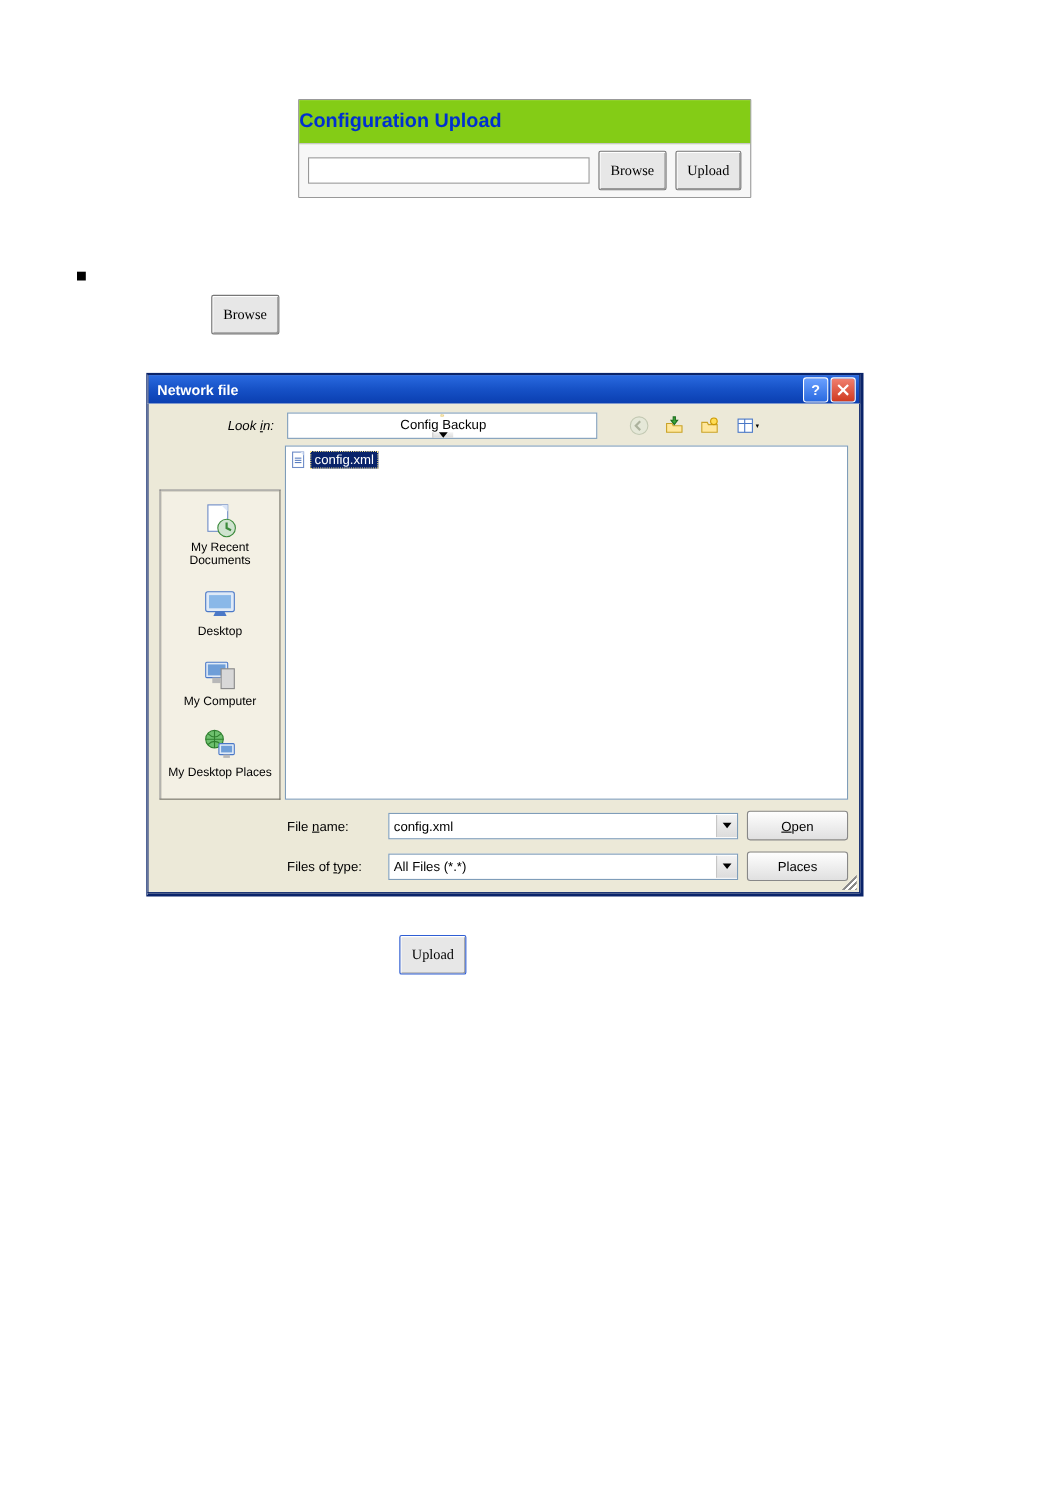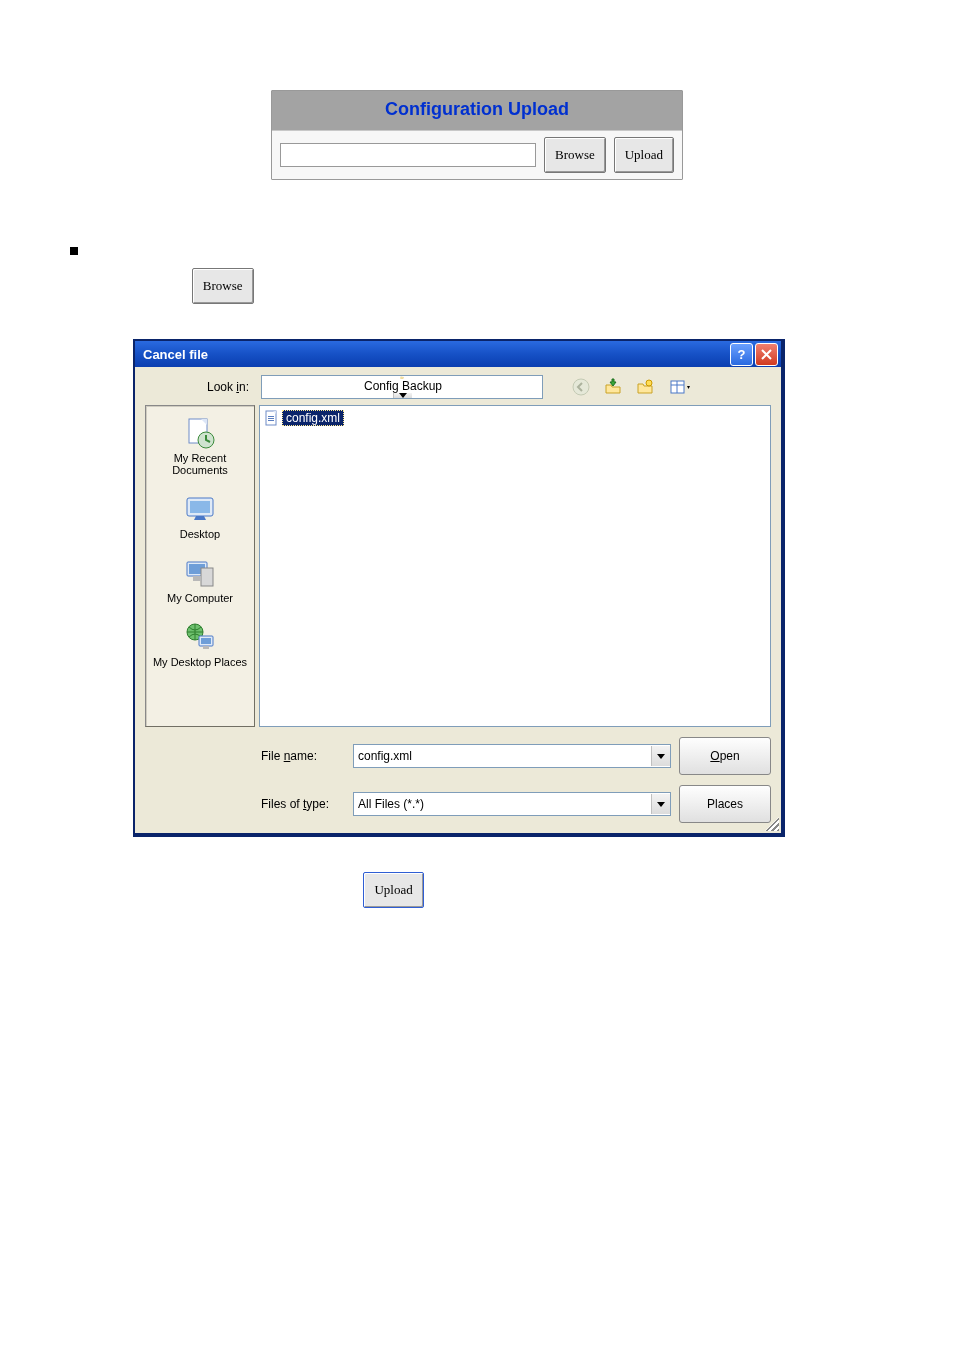--- a/index.html
+++ b/index.html
@@ -18,23 +18,23 @@
     font-family:Tahoma,"Segoe UI",Arial,sans-serif;font-size:14px;}
   .page{width:var(--page-w);margin:0 auto;padding:60px 70px 120px;box-sizing:border-box;}
 
   
   .bullet-row{display:flex;align-items:flex-start;gap:22px;margin:6px 0;}
   .bullet{width:8px;height:8px;background:#000;margin-top:7px;flex:none;}
 
   
   .config-panel{width:410px;margin:30px auto 60px auto;border:1px solid #999;
     background:#f7f7f7;border-radius:1px;}
-  .config-title{color:var(--blue-title);font-weight:700;text-align:center;
+  .config-title{color:var(--blue-title);font-weight:700;
     font-size:18px;font-family:Arial,Helvetica,sans-serif;padding:8px 0 10px;
-    background:#a3a3a3;border-bottom:1px solid #c8c8c8;}
+    background:#84cc16;border-bottom:1px solid #c8c8c8;}
   .config-row{display:flex;gap:8px;align-items:center;padding:6px 8px;}
   .file-input{flex:1;border:1px solid #999;background:#fff;height:22px;padding:0 4px;}
   .old-btn{border:1px solid #777;background:#e7e7e7;height:36px;font:13px "Times New Roman",serif;
     padding:0 10px;border-radius:2px;box-shadow:inset 1px 1px 0 #fff, inset -1px -1px 0 #999;}
   .old-btn.blue{border:1px solid #2f5ed4;}
 
   .invisible-text{visibility:hidden;}
 
   
   .xp-dialog{width:648px;margin:36px 0 36px 64px;border-right:2px solid #0a246a;border-bottom:2px solid #0a246a;
@@ -46,55 +46,55 @@
   .xp-title-actions{display:flex;gap:2px;}
   .xp-cap-btn{width:21px;height:21px;display:flex;align-items:center;justify-content:center;
     border:1px solid #fff;border-radius:3px;font-weight:700;font-size:13px;color:#fff;}
   .xp-cap-help{background:linear-gradient(#6aa0ff,#2a6ae0);}
   .xp-cap-close{background:linear-gradient(#f08070,#d03a20);}
   .xp-body{background:var(--xp-face);border:1px solid #0a246a;border-top:none;
     padding:8px 10px 10px;position:relative;}
   .xp-row{display:flex;align-items:center;gap:8px;margin-bottom:6px;}
   .xp-label{font-size:12px;color:#000;}
   .xp-label .ul{text-decoration:underline;}
-  .xp-lookin-label{width:104px;text-align:right;padding-right:4px;}
+  .xp-lookin-label{width:104px;text-align:right;padding-right:4px;font-style:italic;}
   .xp-combo{display:flex;align-items:center;background:#fff;border:1px solid #7f9db9;height:22px;flex-direction:column;}
   .xp-combo .icon{width:16px;height:16px;margin:0 4px;}
   .xp-combo .combo-text{flex:1;font-size:12px;padding-left:2px;}
   .xp-combo .combo-arrow{width:18px;height:20px;border-left:1px solid #c0c0c0;
     background:linear-gradient(#f3f3f3,#dcdcdc);display:flex;align-items:center;justify-content:center;}
   .tri-down{width:0;height:0;border-left:4px solid transparent;border-right:4px solid transparent;
     border-top:5px solid #000;}
 
   .xp-toolbar{display:flex;align-items:center;gap:8px;margin-left:18px;}
   .tb-btn{width:22px;height:22px;display:flex;align-items:center;justify-content:center;
     border:1px solid transparent;border-radius:2px;background:transparent;}
 
   .xp-main{display:flex;gap:4px;}
   .xp-places{width:108px;background:#f3f0e4;border:1px solid var(--xp-border-dark);
     border-top-color:#888;border-left-color:#888;box-shadow:inset 1px 1px 0 #cfccc0;
-    display:flex;flex-direction:column;align-items:center;padding:6px 0 4px;gap:8px;}
+    display:flex;flex-direction:column;align-items:center;padding:6px 0 4px;gap:8px;margin-top:40px;}
   .place{display:flex;flex-direction:column;align-items:center;gap:2px;font-size:11px;color:#000;
     text-align:center;line-height:12px;width:100%;padding:4px 0;}
   .place svg{width:34px;height:34px;}
   .xp-filelist{flex:1;background:#fff;border:1px solid #7f9db9;height:320px;position:relative;
     overflow:hidden;}
   .file-item{display:inline-flex;align-items:center;gap:2px;position:absolute;left:4px;top:4px;}
   .file-item.selected .fname{background:var(--selected);color:#fff;border:1px dotted #ffeb90;}
   .file-item .fname{font-size:12px;padding:0 3px;}
   .file-icon{width:16px;height:16px;}
 
   .xp-bottom{display:grid;grid-template-columns:108px 84px 1fr 92px;gap:10px 8px;
     align-items:center;margin-top:10px;}
   .xp-bottom .filler{width:108px;}
   .xp-select{display:flex;background:#fff;border:1px solid #7f9db9;height:22px;align-items:center;}
   .xp-select .text{flex:1;font-size:12px;padding-left:4px;}
   .xp-select .combo-arrow{width:18px;height:20px;border-left:1px solid #c0c0c0;
     background:linear-gradient(#f3f3f3,#dcdcdc);display:flex;align-items:center;justify-content:center;}
-  .xp-btn{height:38px;font-size:12px;border:1px solid #888;border-radius:3px;
+  .xp-btn{height:27px;font-size:12px;border:1px solid #888;border-radius:3px;
     background:linear-gradient(#fefefe,#e0e0e0);}
   .xp-btn.open .ul{text-decoration:underline;}
   .resize-grip{position:absolute;right:2px;bottom:2px;width:14px;height:14px;
     background:repeating-linear-gradient(135deg,#fff 0 2px,#888 2px 4px);
     clip-path:polygon(100% 0,100% 100%,0 100%);}
 
   
   .para{margin:12px 0 8px 64px;font-size:13px;}
   .step{display:flex;align-items:center;gap:6px;flex-wrap:wrap;}
   .step .old-btn{margin:0 2px;}
@@ -118,21 +118,21 @@
 </div>
 
 <div class="para step">
   <span class="invisible-text">Click the</span>
   <button class="old-btn">Browse</button>
   <span class="invisible-text">button to find the configuration file which you want to restore.</span>
 </div>
 
 <div class="xp-dialog">
   <div class="xp-titlebar">
-    <span>Cancel file</span>
+    <span>Network file</span>
     <div class="xp-title-actions">
       <div class="xp-cap-btn xp-cap-help">?</div>
       <div class="xp-cap-btn xp-cap-close">
         <svg width="11" height="11" viewBox="0 0 11 11">
           <path d="M1 1 L10 10 M10 1 L1 10" stroke="#fff" stroke-width="2"></path>
         </svg>
       </div>
     </div>
   </div>
   <div class="xp-body">

